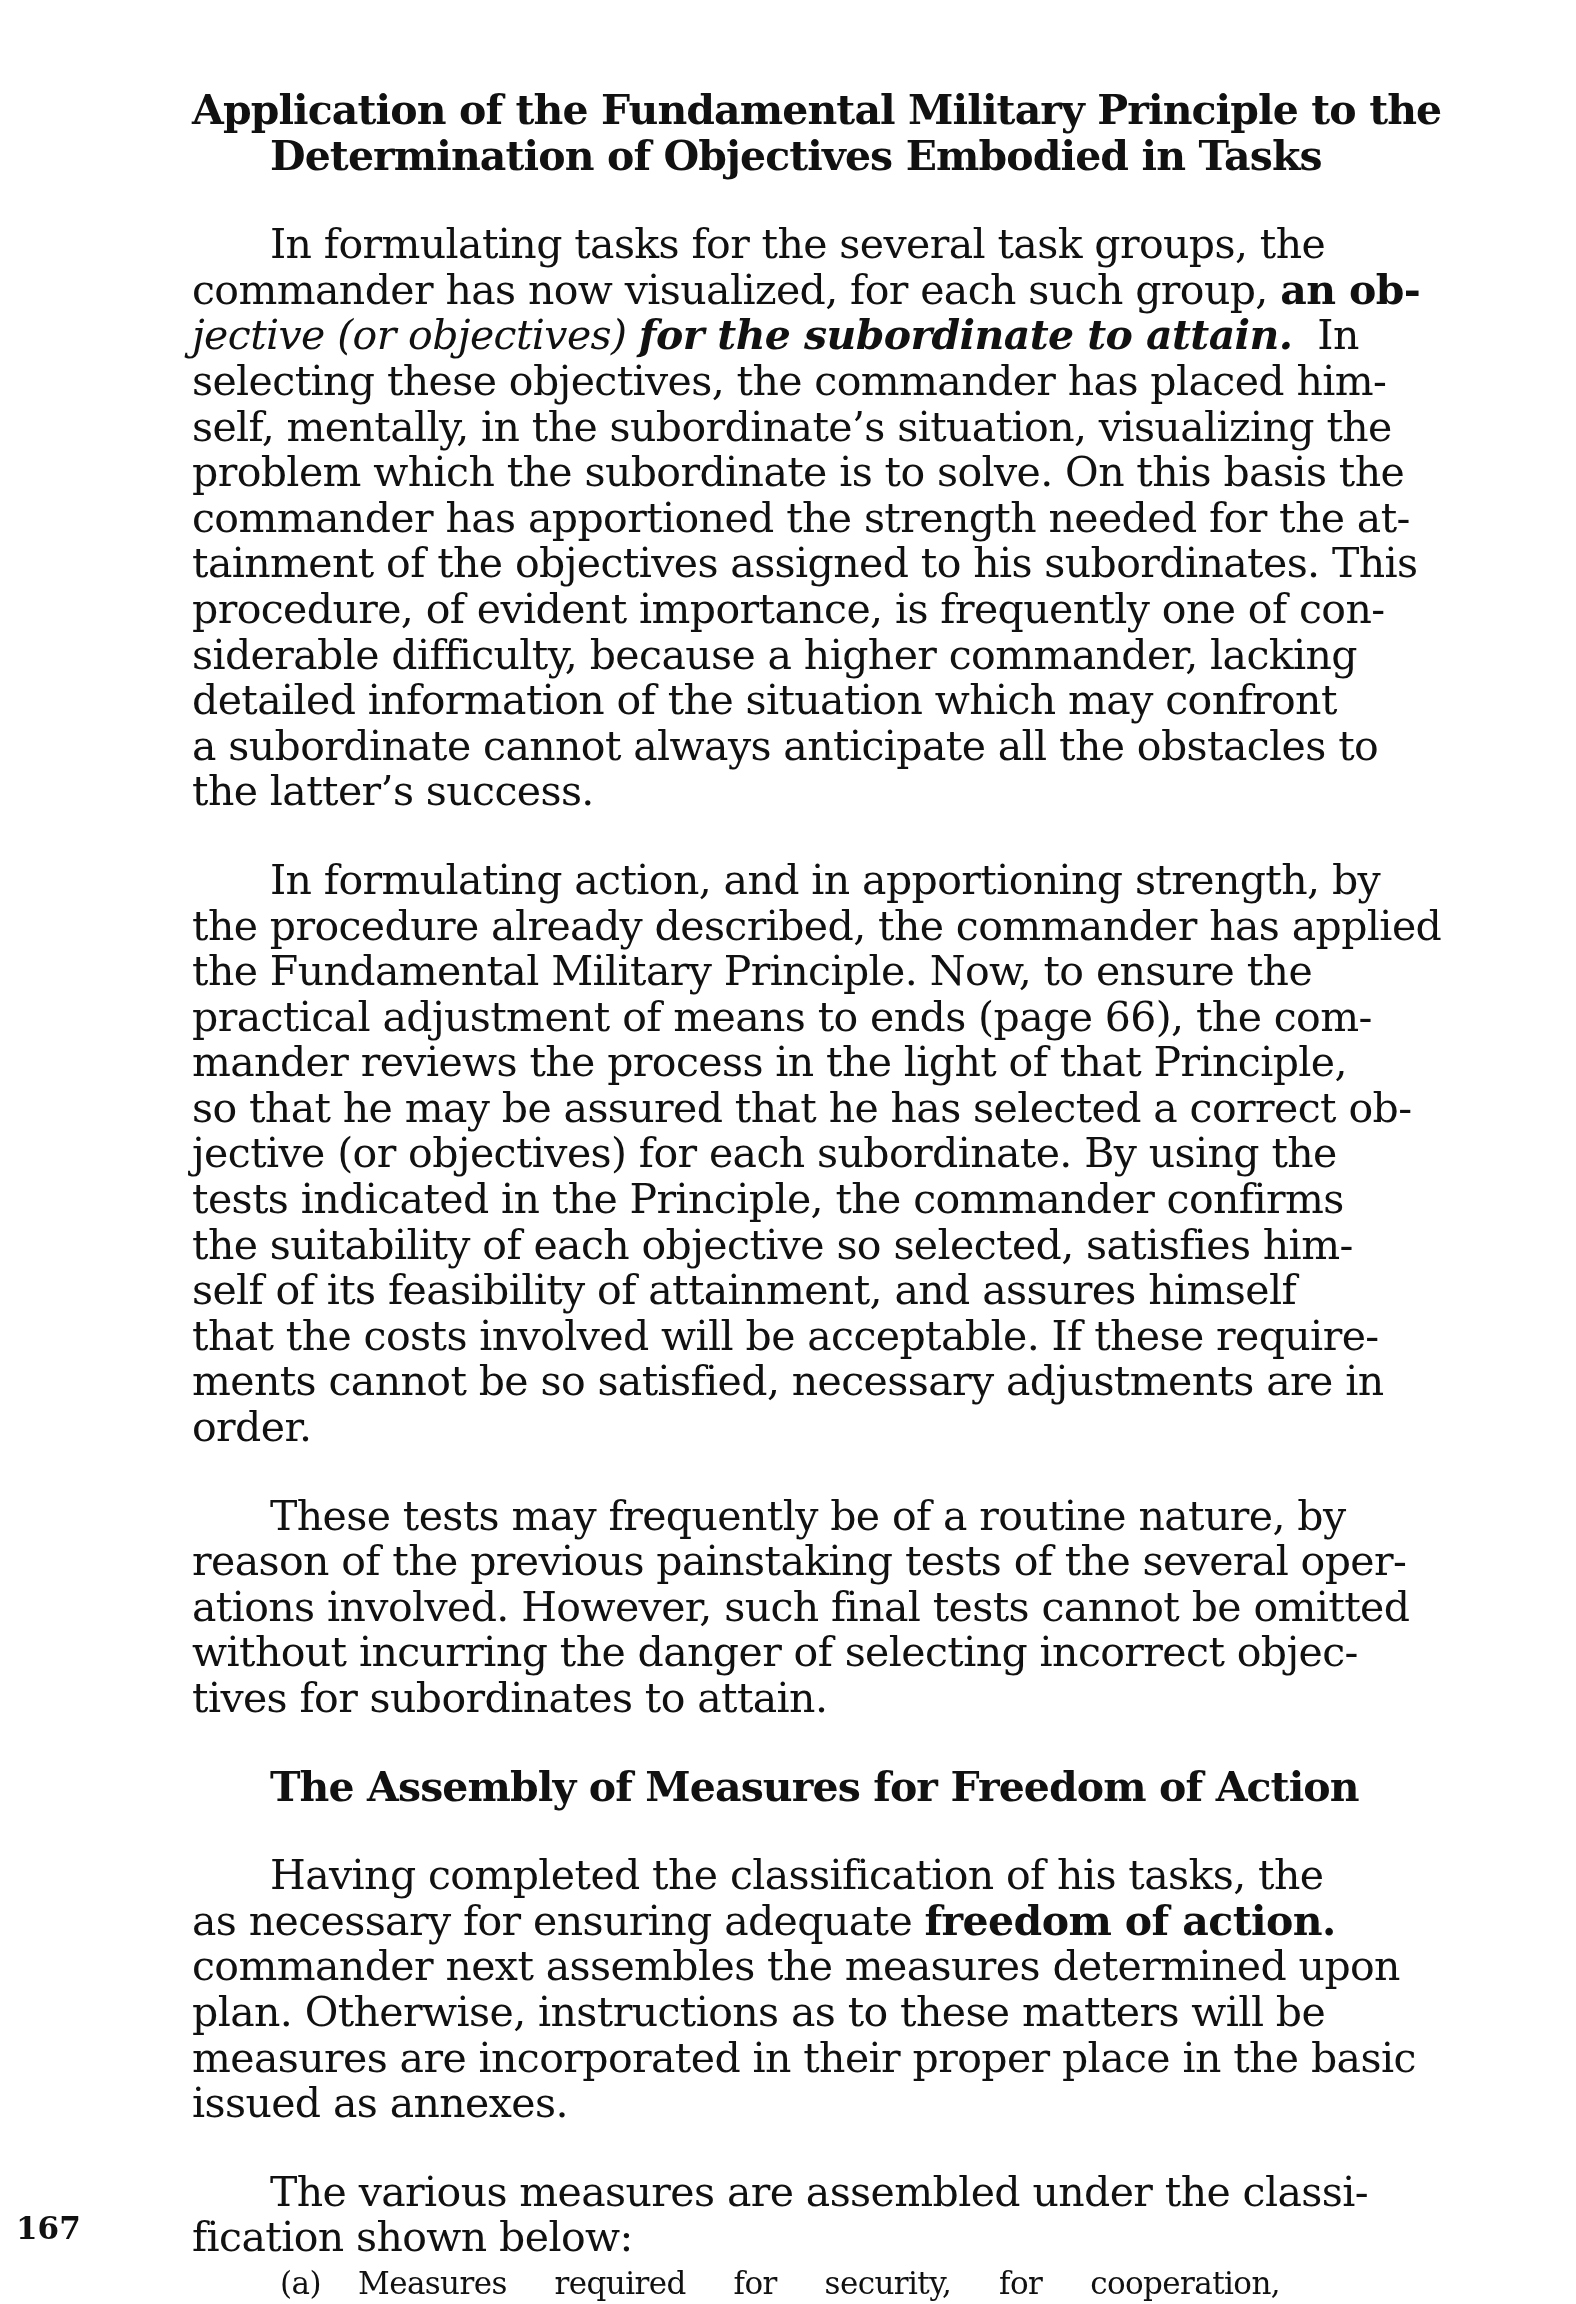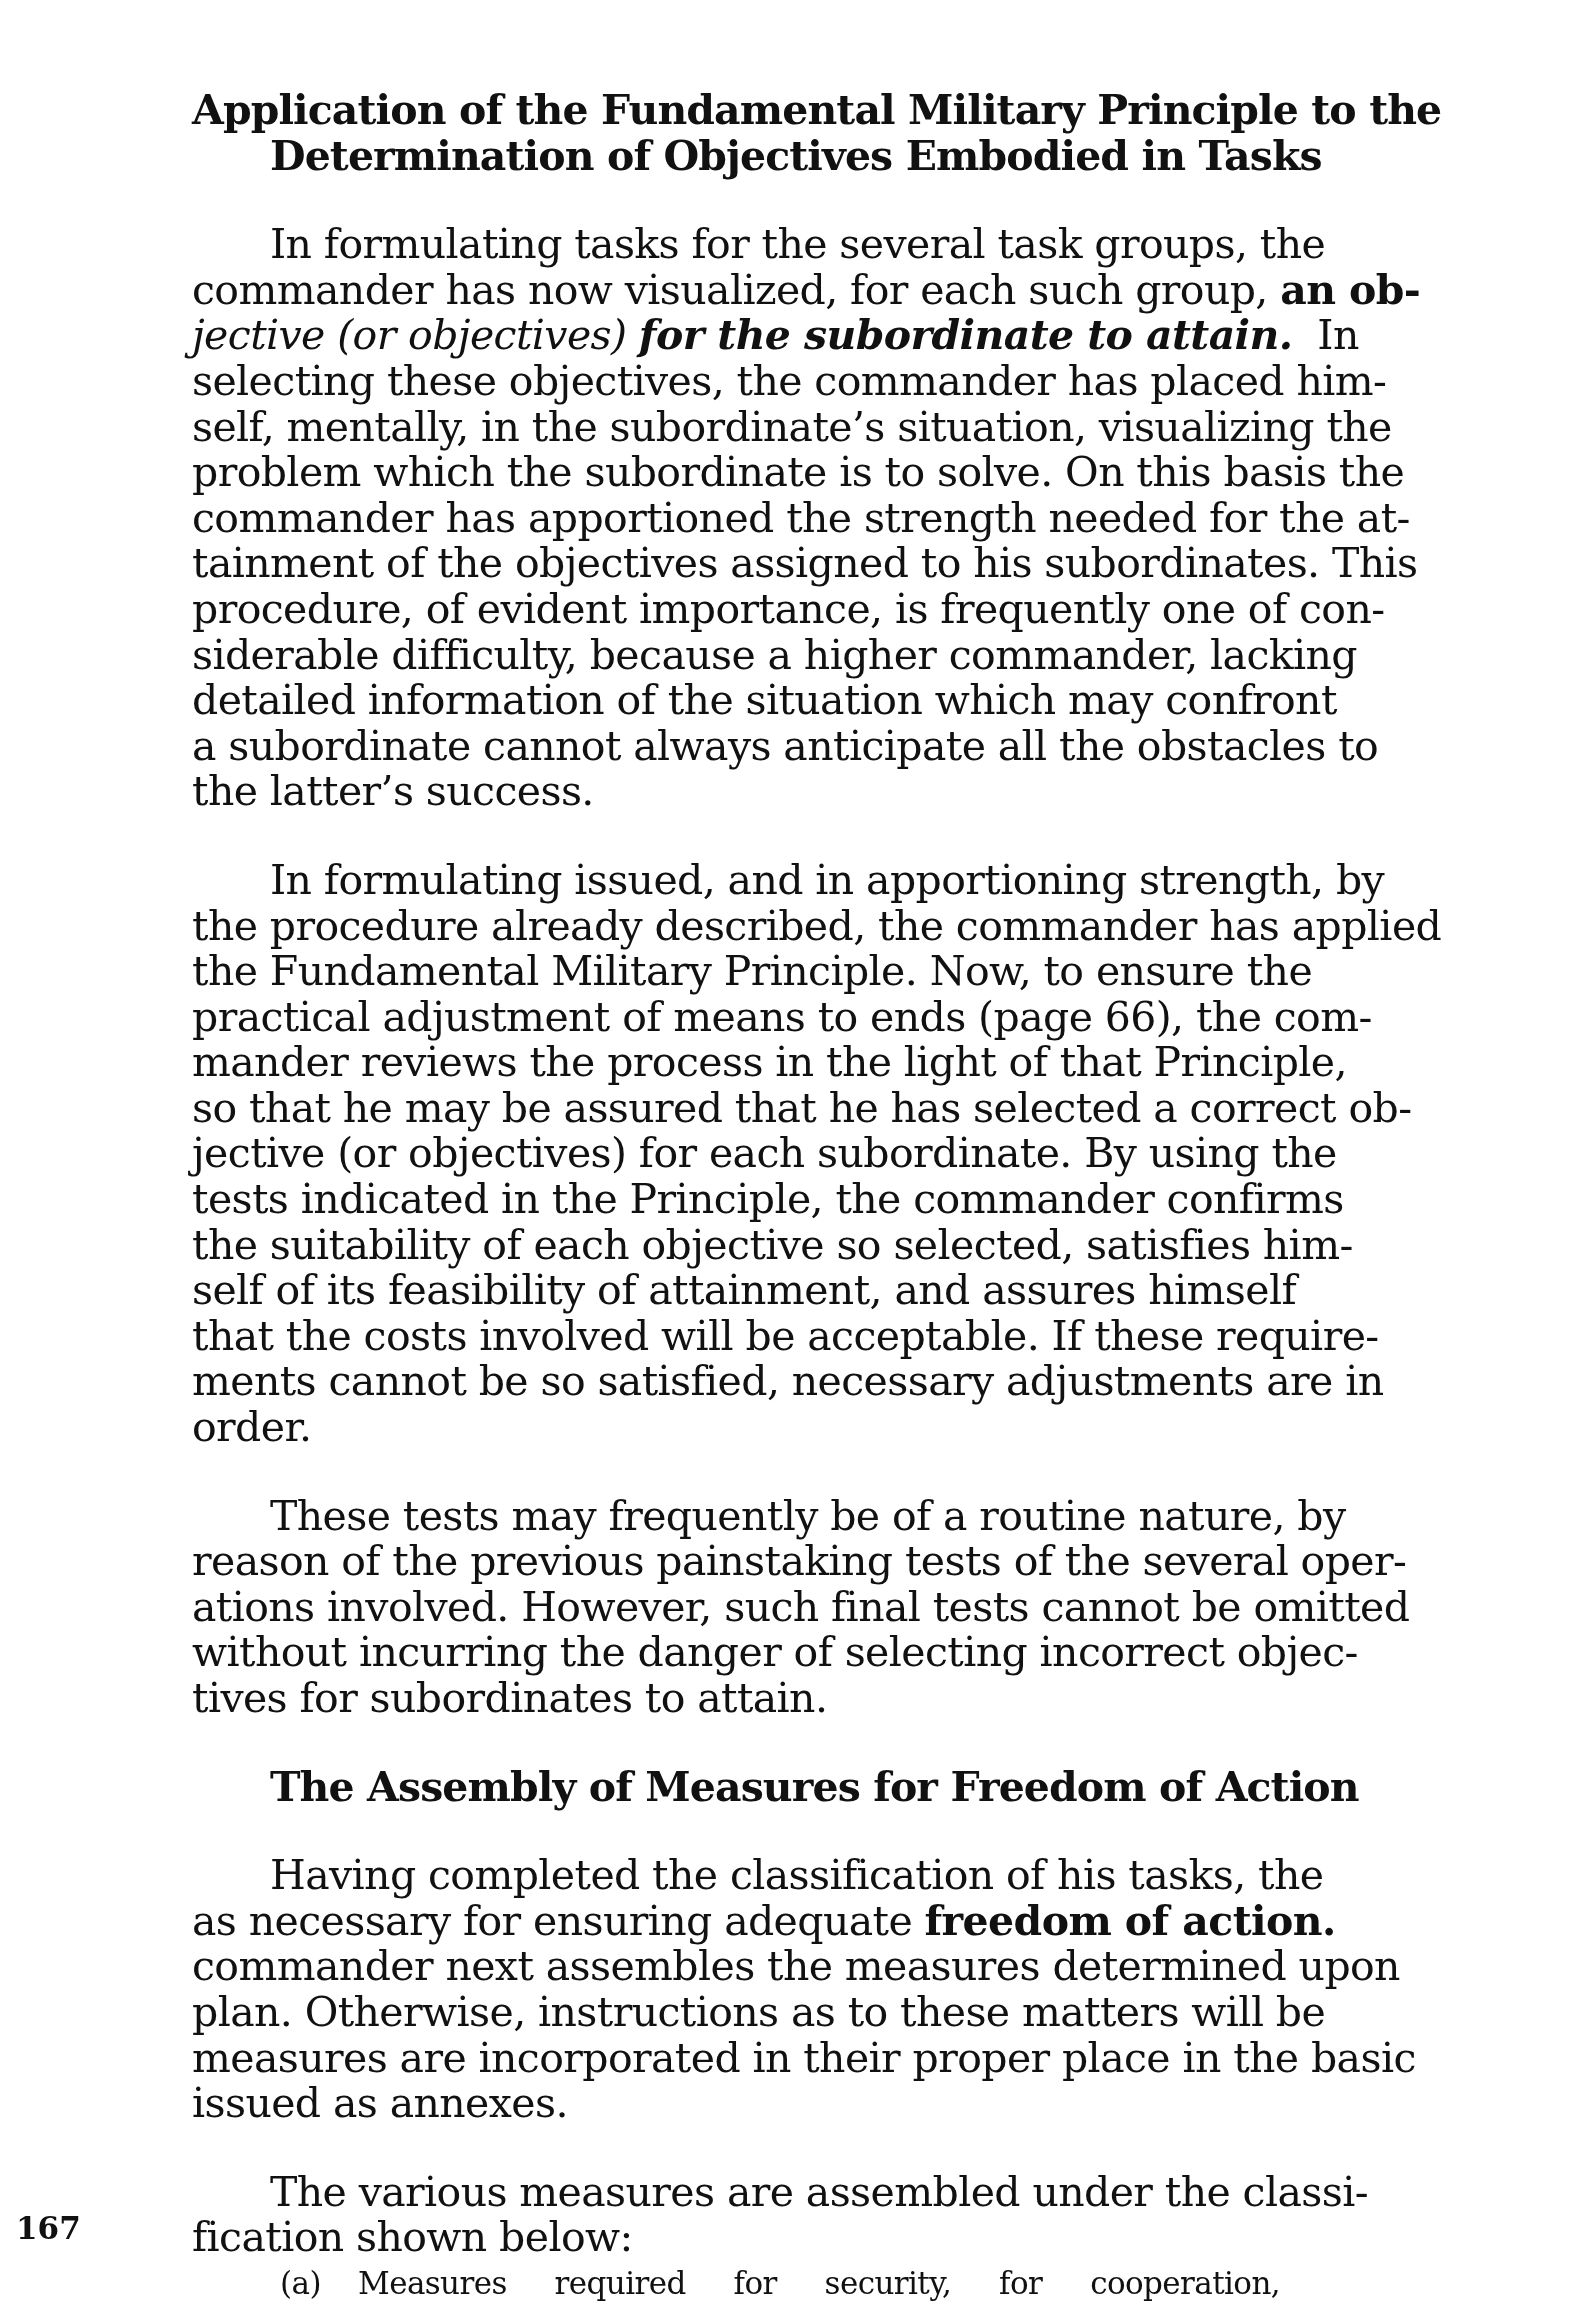--- a/index.html
+++ b/index.html
@@ -101,21 +101,21 @@
   <div class="line">self, mentally, in the subordinate’s situation, visualizing the</div>
   <div class="line">problem which the subordinate is to solve. On this basis the</div>
   <div class="line">commander has apportioned the strength needed for the at-</div>
   <div class="line">tainment of the objectives assigned to his subordinates. This</div>
   <div class="line">procedure, of evident importance, is frequently one of con-</div>
   <div class="line">siderable difficulty, because a higher commander, lacking</div>
   <div class="line">detailed information of the situation which may confront</div>
   <div class="line">a subordinate cannot always anticipate all the obstacles to</div>
   <div class="line last">the latter’s success.</div>
 
-  <div class="line indent">In formulating issued, and in apportioning strength, by</div>
+  <div class="line indent">In formulating action, and in apportioning strength, by</div>
   <div class="line">the procedure already described, the commander has applied</div>
   <div class="line">the Fundamental Military Principle. Now, to ensure the</div>
   <div class="line">practical adjustment of means to ends (page 66), the com-</div>
   <div class="line">mander reviews the process in the light of that Principle,</div>
   <div class="line">so that he may be assured that he has selected a correct ob-</div>
   <div class="line">jective (or objectives) for each subordinate.  By using the</div>
   <div class="line">tests indicated in the Principle, the commander confirms</div>
   <div class="line">the suitability of each objective so selected, satisfies him-</div>
   <div class="line">self of its feasibility of attainment, and assures himself</div>
   <div class="line">that the costs involved will be acceptable.  If these require-</div>

